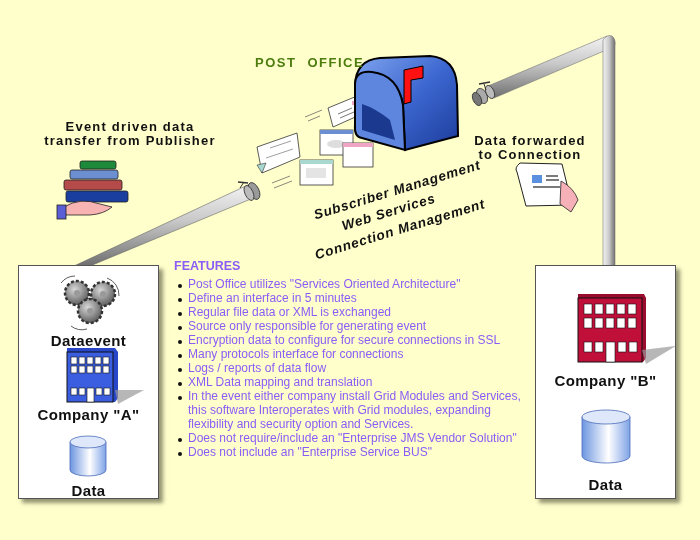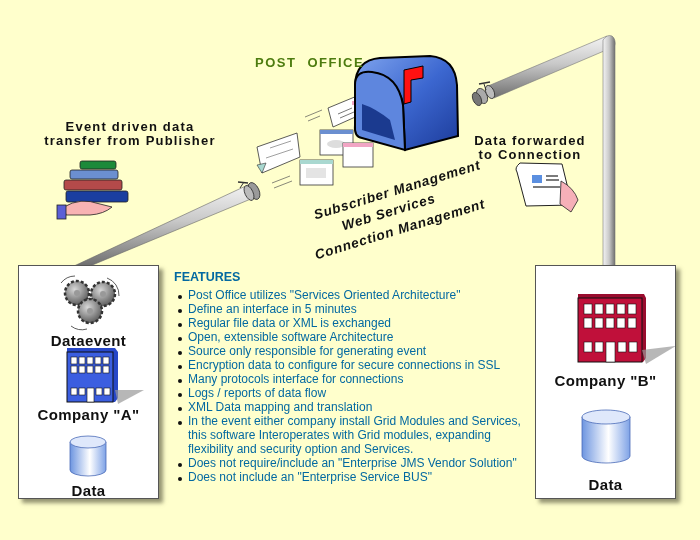--- a/index.html
+++ b/index.html
@@ -20,21 +20,21 @@
   .box {
     position: absolute; background: #fff; border: 1px solid #555;
     box-shadow: 4px 4px 4px rgba(60,60,40,0.55);
   }
   .box-left { left: 18px; top: 265px; width: 139px; height: 232px; }
   .box-right { left: 535px; top: 265px; width: 139px; height: 232px; }
   .box-label {
     position: absolute; width: 100%; text-align: center; font-weight: bold;
     font-size: 15px; color: #111; letter-spacing: 0.4px;
   }
-  .features { left: 174px; top: 259px; width: 360px; color: #0369a1; margin-top: 11px; }
+  .features { left: 174px; top: 259px; width: 360px; color: #8b5cf6; }
   .features h3 { margin: 0 0 4px 0; font-size: 12.5px; font-weight: bold; }
   .features ul { margin: 0; padding: 0; list-style: none; }
   .features li {
     position: relative; padding-left: 14px; font-size: 12px; line-height: 14px;
     margin: 0;
   }
   .features li::before {
     content: ""; position: absolute; left: 4px; top: 7px; width: 4px; height: 4px;
     border-radius: 50%; background: #111;
   }
@@ -243,21 +243,20 @@
   <div class="box-label" style="top:106px;">Company "B"</div>
   <div class="box-label" style="top:210px;">Data</div>
 </div>
 
 <div class="abs features">
   <h3>FEATURES</h3>
   <ul>
     <li>Post Office utilizes "Services Oriented Architecture"</li>
     <li>Define an interface in 5 minutes</li>
     <li>Regular file data or XML is exchanged</li>
-    <li>Open, extensible software Architecture</li>
     <li>Source only responsible for generating event</li>
     <li>Encryption  data to configure for secure connections in SSL</li>
     <li>Many protocols interface for connections</li>
     <li>Logs / reports of data flow</li>
     <li>XML Data mapping and translation</li>
     <li>In the event either company install Grid Modules and Services, this software Interoperates with Grid modules, expanding flexibility and security option and Services.</li>
     <li>Does not require/include an "Enterprise JMS Vendor Solution"</li>
     <li>Does not include an "Enterprise Service BUS"</li>
   </ul>
 </div>

